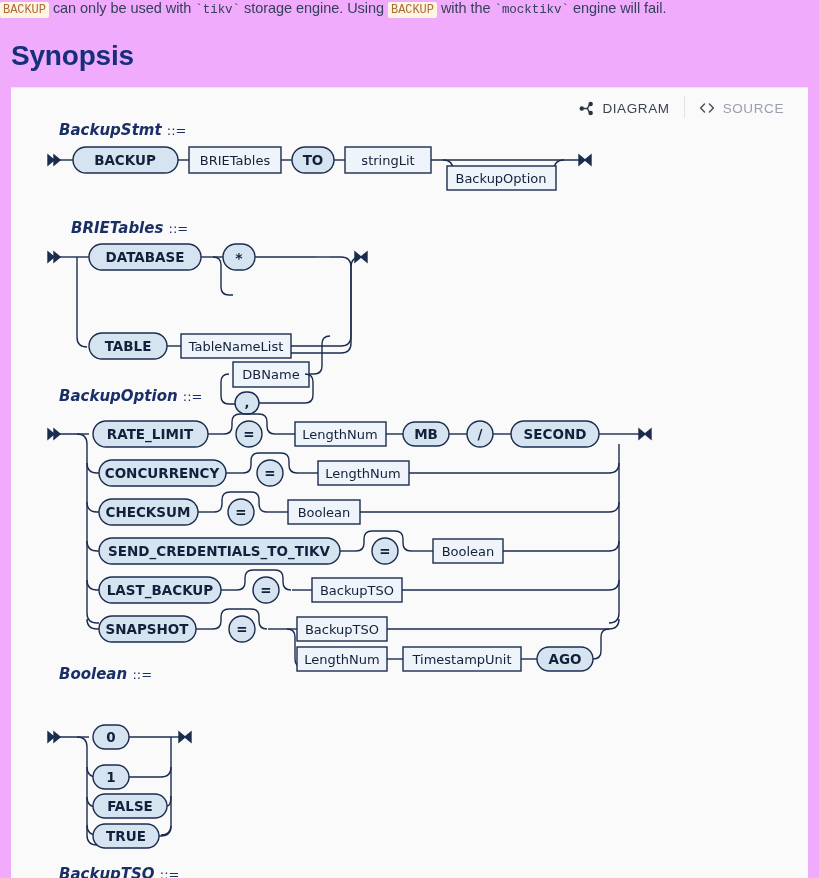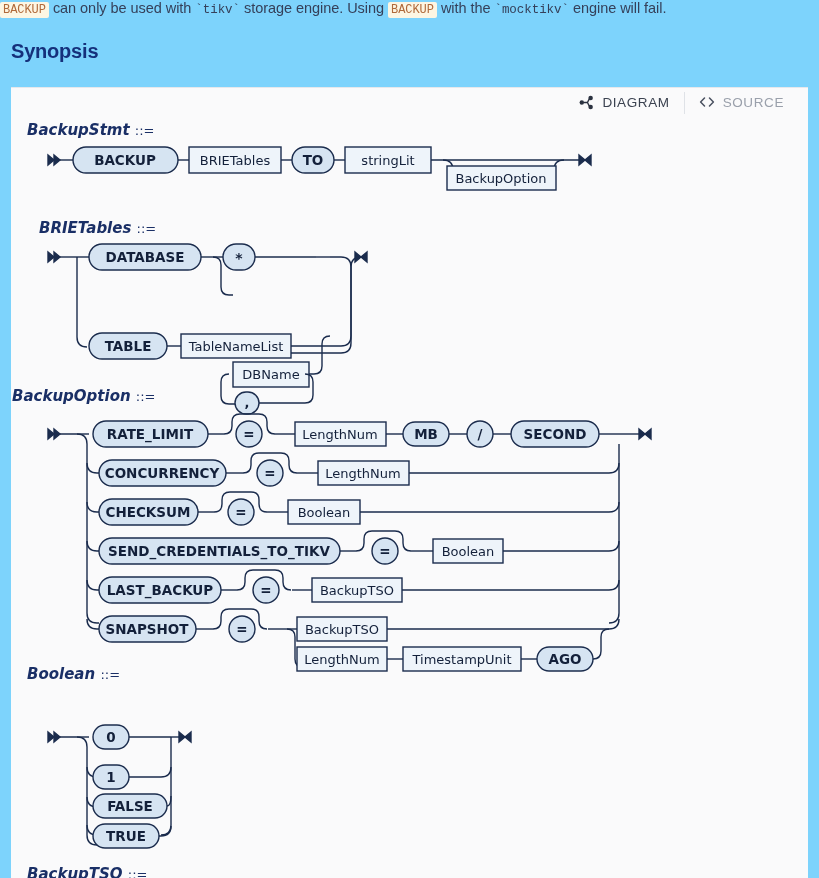--- a/index.html
+++ b/index.html
@@ -3,21 +3,21 @@
 <meta charset="utf-8">
 <style>
   * { box-sizing: border-box; }
   html, body {
     margin: 0; padding: 0;
     width: 819px; height: 878px;
     background: #ffffff;
     font-family: "Liberation Sans", sans-serif;
     overflow: hidden;
   }
-  #page { position: relative; width: 819px; height: 878px; background:#7dd3fc; }
+  #page { position: relative; width: 819px; height: 878px; background:#f0abfc; }
 
   
   .intro {
     position: absolute; left: 0; top: -2px;
     width: 819px;
     font-size: 14.5px; line-height: 20px;
     color: #35405a;
     white-space: nowrap;
     letter-spacing: -0.05px;
   }
@@ -33,41 +33,41 @@
     font-family: "Liberation Mono", monospace;
     font-size: 12.5px;
     color: #35405a;
     background: none;
     padding: 0;
   }
 
   
   .h2 {
     position: absolute; left: 11px; top: 40px;
-    font-size: 20px; font-weight: 700;
+    font-size: 28px; font-weight: 700;
     color: #15307b;
     letter-spacing: -0.2px;
   }
   .hr {
     position: absolute; left: 11px; top: 87px;
     width: 797px; height: 1px; background: #e6e8ec;
   }
 
   
   .panel {
     position: absolute; left: 11px; top: 88px;
     width: 797px; height: 790px;
     background: #fafafb;
     overflow: hidden;
   }
 
   
   .toolbar {
     position: absolute; right: 10px; top: 4px;
-    display: flex; align-items: flex-start; height: 26px;
+    display: flex; align-items: flex-end; height: 26px;
   }
   .tbtn {
     display: flex; align-items: center; gap: 8px;
     padding: 2px 14px;
     font-size: 13.5px; letter-spacing: 0.6px;
     cursor: pointer; user-select: none;
   }
   .tbtn.active { color: #3b4250; font-weight: 400; }
   .tbtn.inactive { color: #9aa0ab; }
   .tsep { width: 1px; height: 22px; background: #dfe2e7; }
@@ -78,20 +78,21 @@
 
   
   .ruletitle {
     position: absolute;
     font-family: "DejaVu Sans", sans-serif;
     font-size: 15px;
     font-style: italic;
     font-weight: 700;
     color: #1a2f66;
     white-space: nowrap;
+    margin-left: 32px;
   }
   .ruletitle .ns { font-weight: 400; font-style: normal; font-size: 13px; color:#1a2f66; }
 </style>
 </head>
 <body>
 
 <div id="page">
 
   <div class="intro"><code>BACKUP</code><span> can only be used with </span><span class="plaincode">`<span>tikv</span>`</span><span> storage engine. Using </span><code>BACKUP</code><span> with the </span><span class="plaincode">`<span>mocktikv</span>`</span><span> engine will fail.</span></div>
 
@@ -123,21 +124,21 @@
         <span>SOURCE</span>
       </div>
     </div>
 
     <div class="ruletitle" style="left:16px; top:33px;">
       <span>BackupStmt</span> <span class="ns">::=</span>
     </div>
     <div class="ruletitle" style="left:28px; top:131px;">
       <span>BRIETables</span> <span class="ns">::=</span>
     </div>
-    <div class="ruletitle" style="left:1px; top:299px;">
+    <div class="ruletitle" style="left:16px; top:299px;">
       <span>BackupOption</span> <span class="ns">::=</span>
     </div>
     <div class="ruletitle" style="left:16px; top:577px;">
       <span>Boolean</span> <span class="ns">::=</span>
     </div>
     <div class="ruletitle" style="left:16px; top:777px;">
       <span>BackupTSO</span> <span class="ns">::=</span>
     </div>
 
     <svg class="rr" width="797" height="790" viewBox="0 0 797 790" font-family="'DejaVu Sans', sans-serif">

